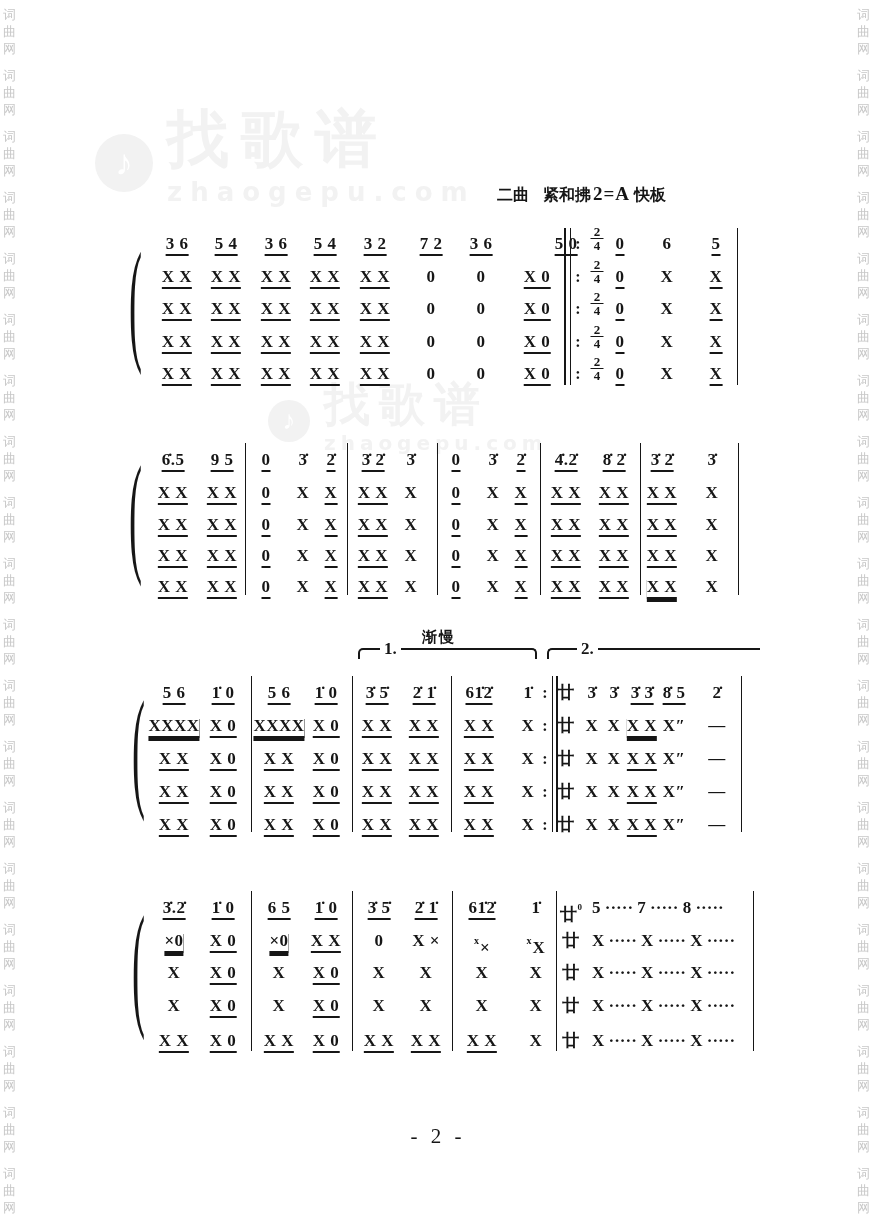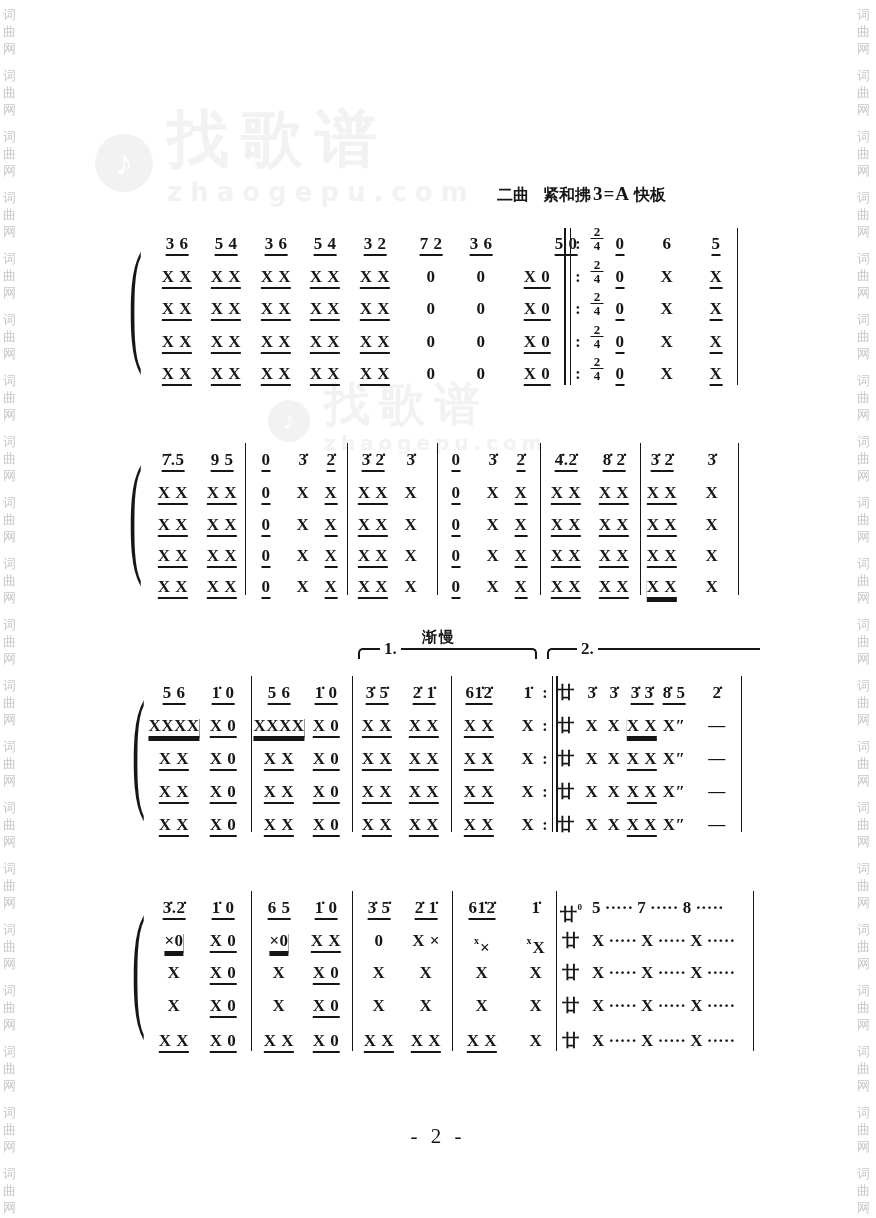--- a/index.html
+++ b/index.html
@@ -57,21 +57,21 @@
   <div class="wm-logo" style="width:42px;height:42px;font-size:26px;margin-top:20px;">♪</div>
   <div>
     <div class="wm-big" style="font-size:46px;letter-spacing:9px;">找歌谱</div>
     <div class="wm-url" style="font-size:20px;letter-spacing:5px;margin-top:3px;">zhaogepu.com</div>
   </div>
 </div>
 
 <div class="title">
   <span>二曲</span>
   <span>紧和拂</span>
-  <span class="t-key">3=A</span>
+  <span class="t-key">2=A</span>
   <span>快板</span>
 </div>
 
 <div id="score">
     <div class="system" style="top: 228px; height: 157px;">
       <span class="bracket" style="left: 129px; top: 0px; transform: scaleY(2.94) scaleX(0.85);">(</span>
       <div class="bar" style="left: 564px; top: 0px; width: 2px; height: 157px;"></div>
       <div class="bar" style="left: 570px; top: 0px; width: 1px; height: 157px;"></div>
       <div class="bar" style="left: 737px; top: 0px; width: 1px; height: 157px;"></div>
       <span class="note u1" style="left: 177px; top: 6px;">3 6</span>
@@ -161,21 +161,21 @@
       <span class="note u1" style="left: 716px; top: 136px;">X</span>
     </div>
     <div class="system" style="top: 443px; height: 152px;">
       <span class="bracket" style="left: 129px; top: 0px; transform: scaleY(2.88) scaleX(0.85);">(</span>
       <div class="bar" style="left: 245px; top: 0px; width: 1px; height: 152px;"></div>
       <div class="bar" style="left: 347px; top: 0px; width: 1px; height: 152px;"></div>
       <div class="bar" style="left: 437px; top: 0px; width: 1px; height: 152px;"></div>
       <div class="bar" style="left: 540px; top: 0px; width: 1px; height: 152px;"></div>
       <div class="bar" style="left: 640px; top: 0px; width: 1px; height: 152px;"></div>
       <div class="bar" style="left: 738px; top: 0px; width: 1px; height: 152px;"></div>
-      <span class="note u1" style="left: 173px; top: 7px;">7̇.5</span>
+      <span class="note u1" style="left: 173px; top: 7px;">6̇.5</span>
       <span class="note u1" style="left: 222px; top: 7px;">9 5</span>
       <span class="note u1" style="left: 266px; top: 7px;">0</span>
       <span class="note" style="left: 303px; top: 7px;">3̇</span>
       <span class="note u1" style="left: 331px; top: 7px;">2̇</span>
       <span class="note u1" style="left: 373px; top: 7px;">3̇ 2̇</span>
       <span class="note" style="left: 411px; top: 7px;">3̇</span>
       <span class="note u1" style="left: 456px; top: 7px;">0</span>
       <span class="note" style="left: 493px; top: 7px;">3̇</span>
       <span class="note u1" style="left: 521px; top: 7px;">2̇</span>
       <span class="note u1" style="left: 566px; top: 7px;">4̇.2̇</span>

